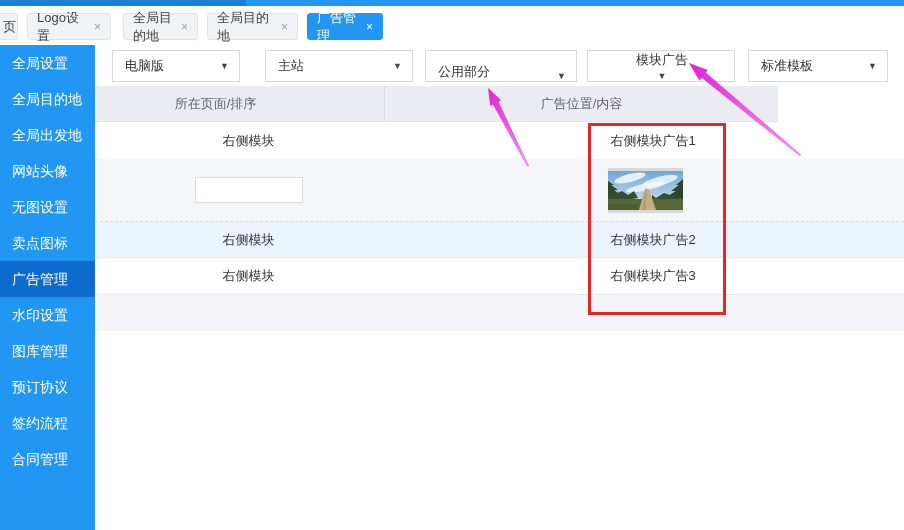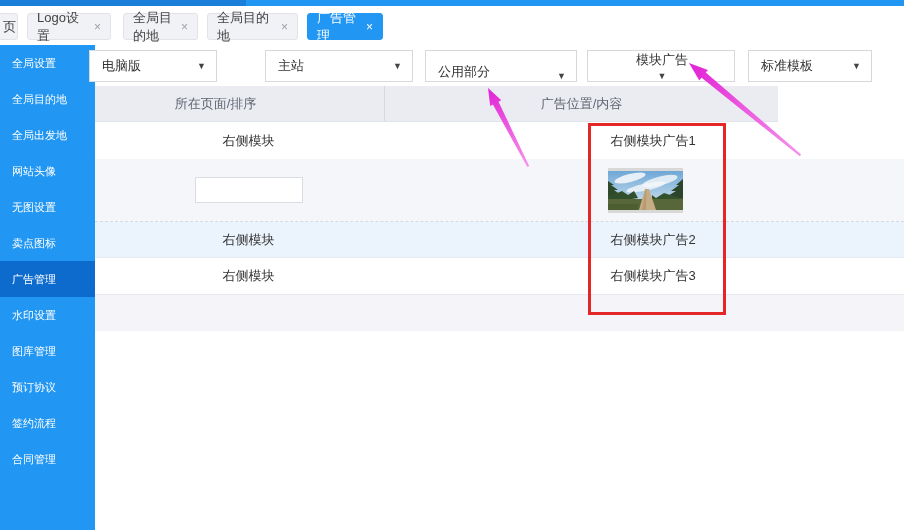--- a/index.html
+++ b/index.html
@@ -18,33 +18,33 @@
   .tab .close { font-size:12px; color:#9aa0a8; line-height:1; }
   .tab.partial { left:0; width:18px; border-left:none; border-radius:0 3px 3px 0; padding:0 3px; overflow:hidden; }
   .tab.t1 { left:27px;  width:84px; }
   .tab.t2 { left:123px; width:75px; }
   .tab.t3 { left:207px; width:91px; }
   .tab.t4 { left:307px; width:76px; background:#2196f3; border-color:#2196f3; color:#fff; }
   .tab.t4 .close { color:#fff; }
 
   
   .sidebar { position:absolute; left:0; top:45px; width:95px; height:485px; background:#2196f3; }
-  .side-item { height:36px; line-height:36px; padding-left:12px; color:#fff; font-size:11px; cursor:pointer; }
+  .side-item { height:36px; line-height:36px; padding-left:12px; color:#fff; font-size:14px; cursor:pointer; }
   .side-item.active { background:#0d6bce; }
 
   
   .select { position:absolute; top:50px; height:32px; background:#fff; border:1px solid #d6d8dc;
             display:flex; align-items:center; justify-content:space-between;
             padding:0 10px 0 12px; font-size:13px; color:#333; cursor:pointer; }
   .select .caret { font-size:9px; color:#444; }
-  .s1 { left:89px; width:128px;gap:47px; }
+  .s1 { left:112px; width:128px;gap:47px; }
   .s2 { left:265px; width:148px; }
   .s3 { left:425px; width:152px;align-items:flex-end; }
   .s4 { left:587px; width:148px;flex-direction:column; }
-  .s5 { left:748px; width:124px; }
+  .s5 { left:748px; width:140px; }
 
   
   .thead { position:absolute; left:95px; top:86px; width:683px; height:36px; display:flex;
            background:#eaecf2; border-bottom:1px solid #dfe3ea; color:#5f6470; font-size:13px;gap:48px; }
   .th { display:flex; align-items:center; justify-content:center; }
   .th.l { width:307px; }
   .th.r { width:502px; border-left:1px solid #d5d9e0; }
 
   .trow { position:absolute; left:95px; width:809px; display:flex; font-size:13px; color:#333; }
   .cell { display:flex; align-items:center; justify-content:center; }

